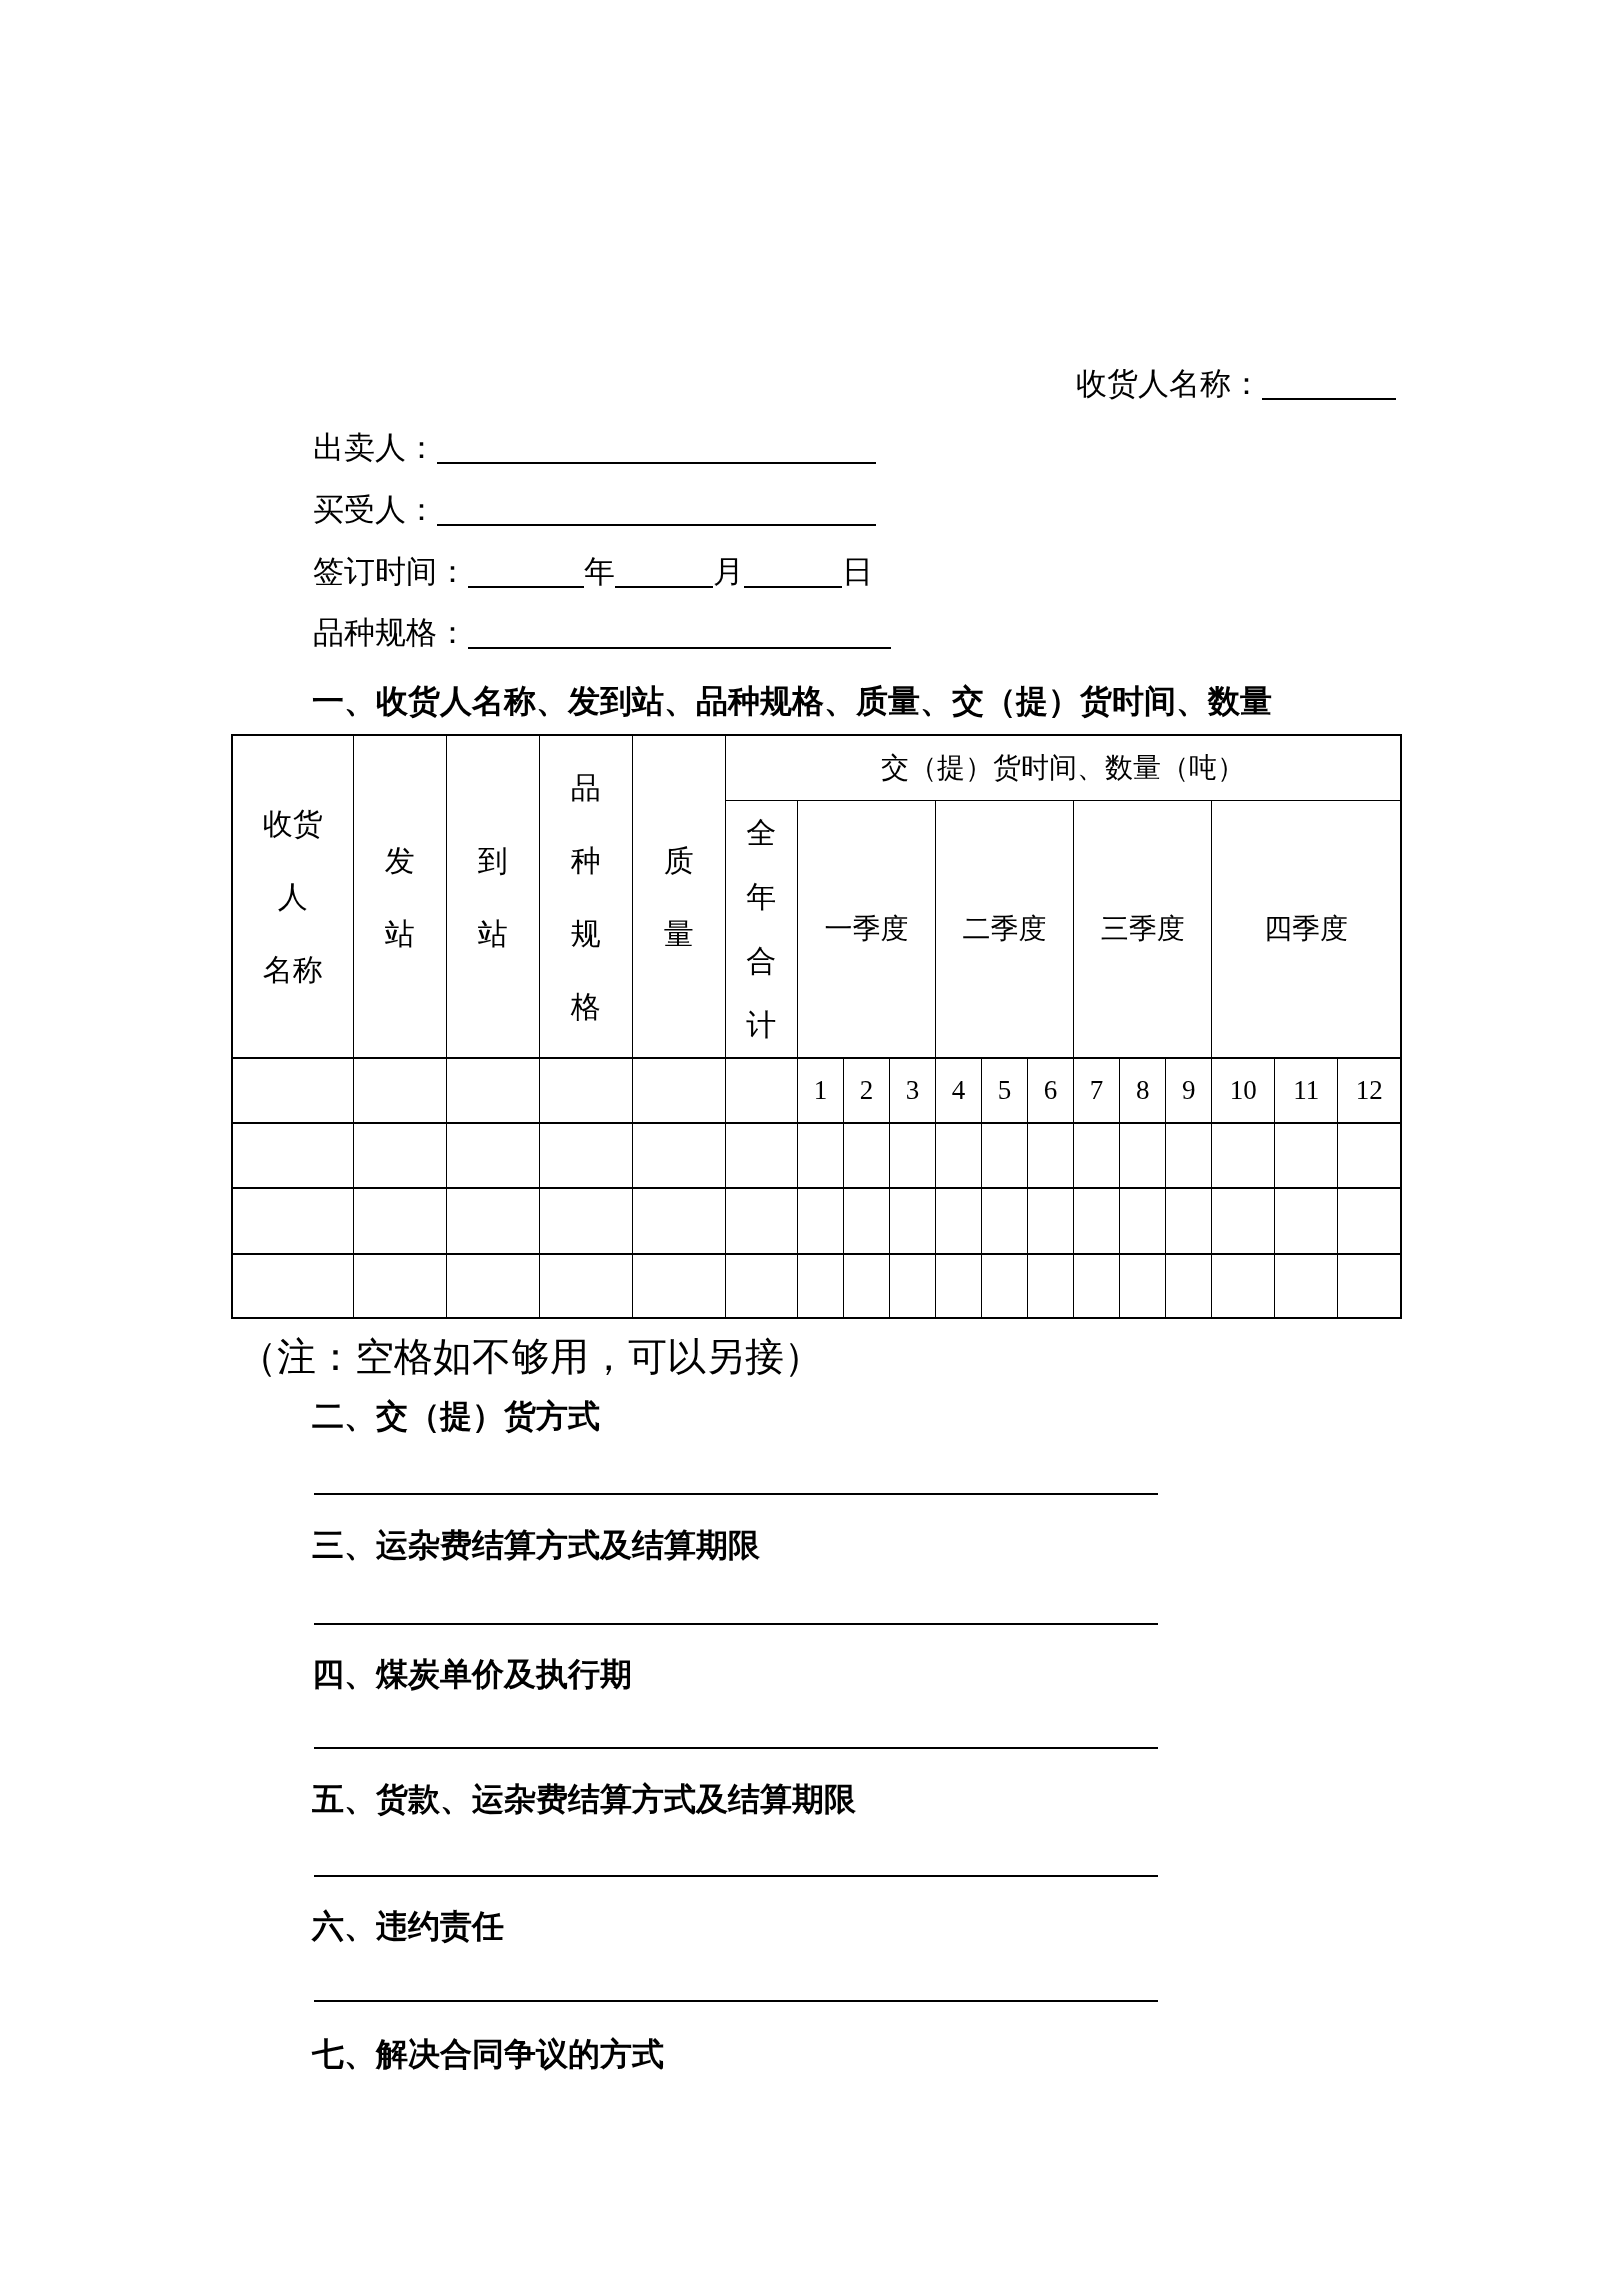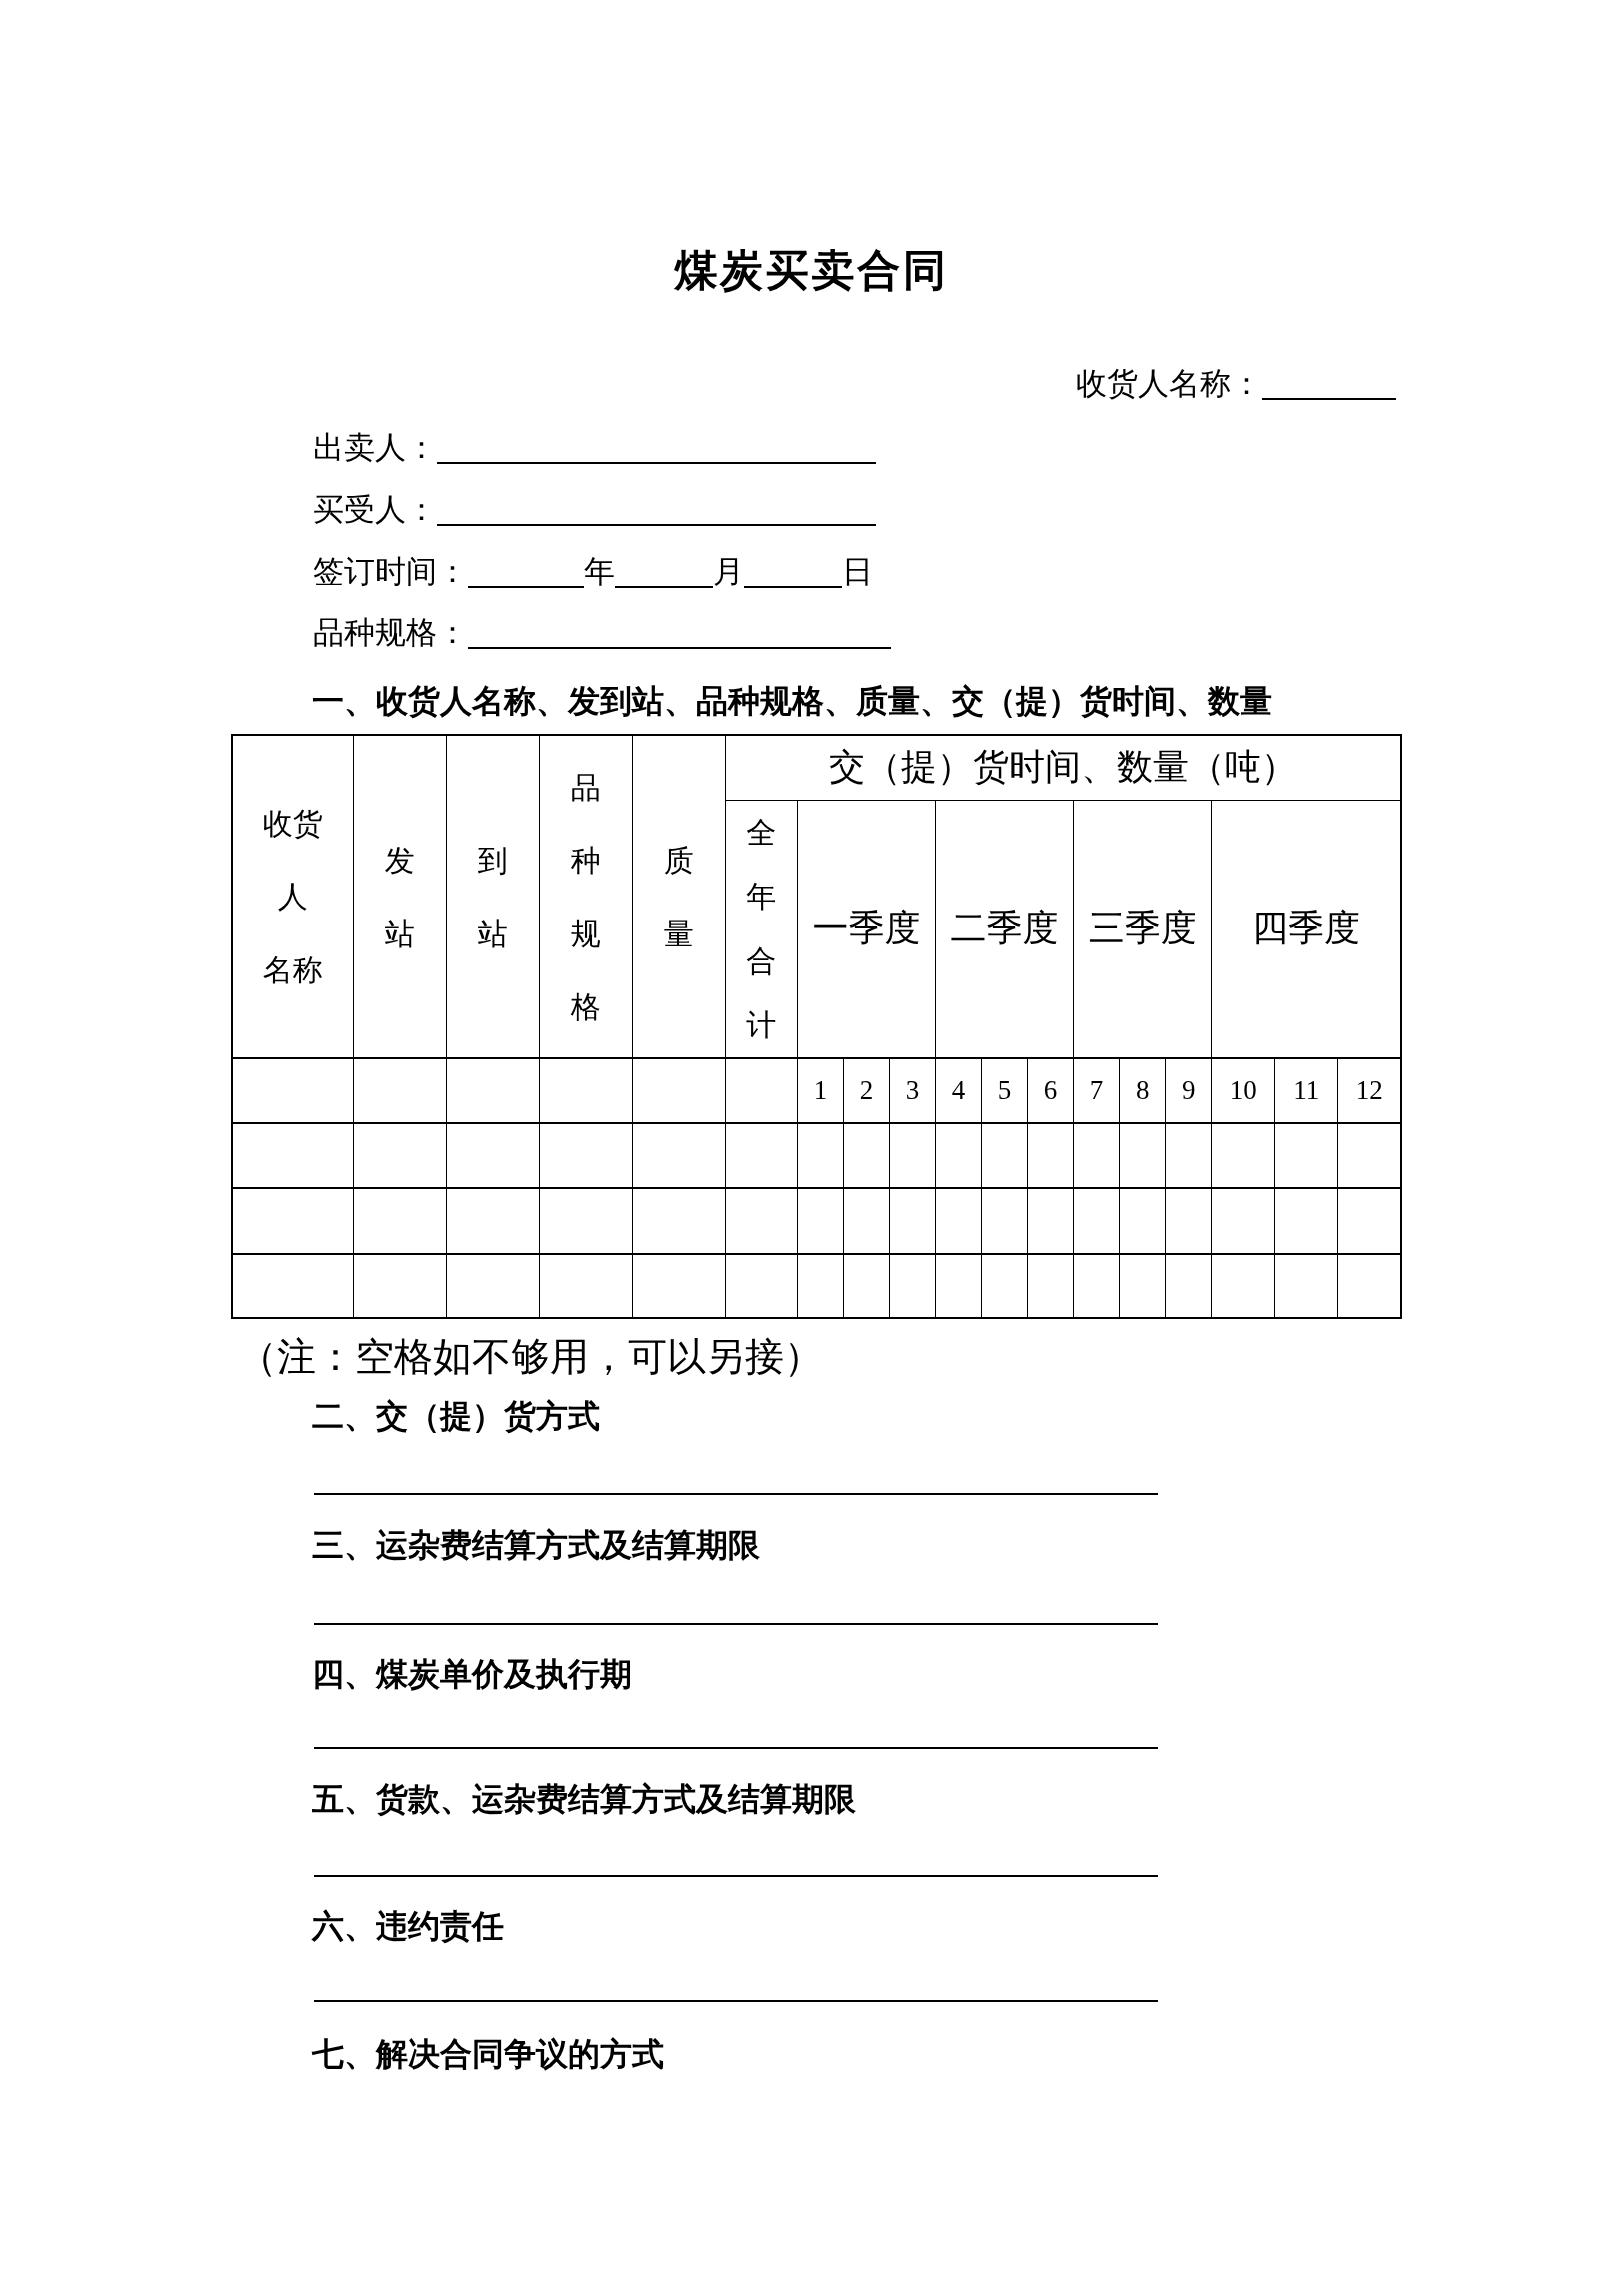--- a/index.html
+++ b/index.html
@@ -30,30 +30,29 @@
     position:absolute; left:231px; top:734px;
     border-collapse:collapse; table-layout:fixed; width:1171px;
     border:2.7px solid #000;
   }
   table.grid th, table.grid td {
     border:1.8px solid #000; padding:0; font-weight:normal;
     text-align:center; vertical-align:middle; overflow:hidden;
   }
   .vhead { font-size:30px; line-height:73px; white-space:pre-line; }
   .vh-total { font-size:30px; line-height:64px; white-space:pre-line; }
-  .dhead, .qhead { font-size:36px; }
+  .dhead, .qhead { font-size:28px; }
   .mon { font-size:27px; }
   tr.r-months td, tr.r-data td { border-top-width:2.7px; border-bottom-width:2.7px; }
 </style>
 </head>
 <body>
 
 <div class="page">
 
-  <h1 class="title">煤炭买卖合同</h1>
 
   <div class="line" style="top:366px; left:1076px;">
     <span>收货人名称：</span><span class="blank" style="width:134px;"></span>
   </div>
 
   <div class="line" style="top:430px; left:313px;">
     <span>出卖人：</span><span class="blank" style="width:439px;"></span>
   </div>
 
   <div class="line" style="top:492px; left:313px;">

